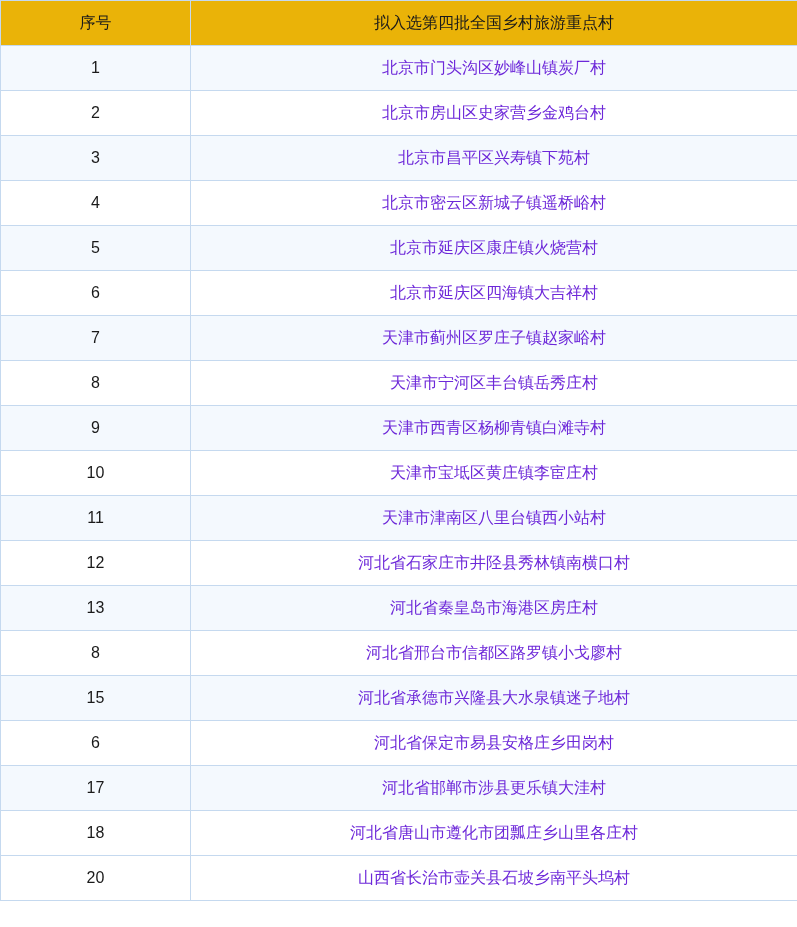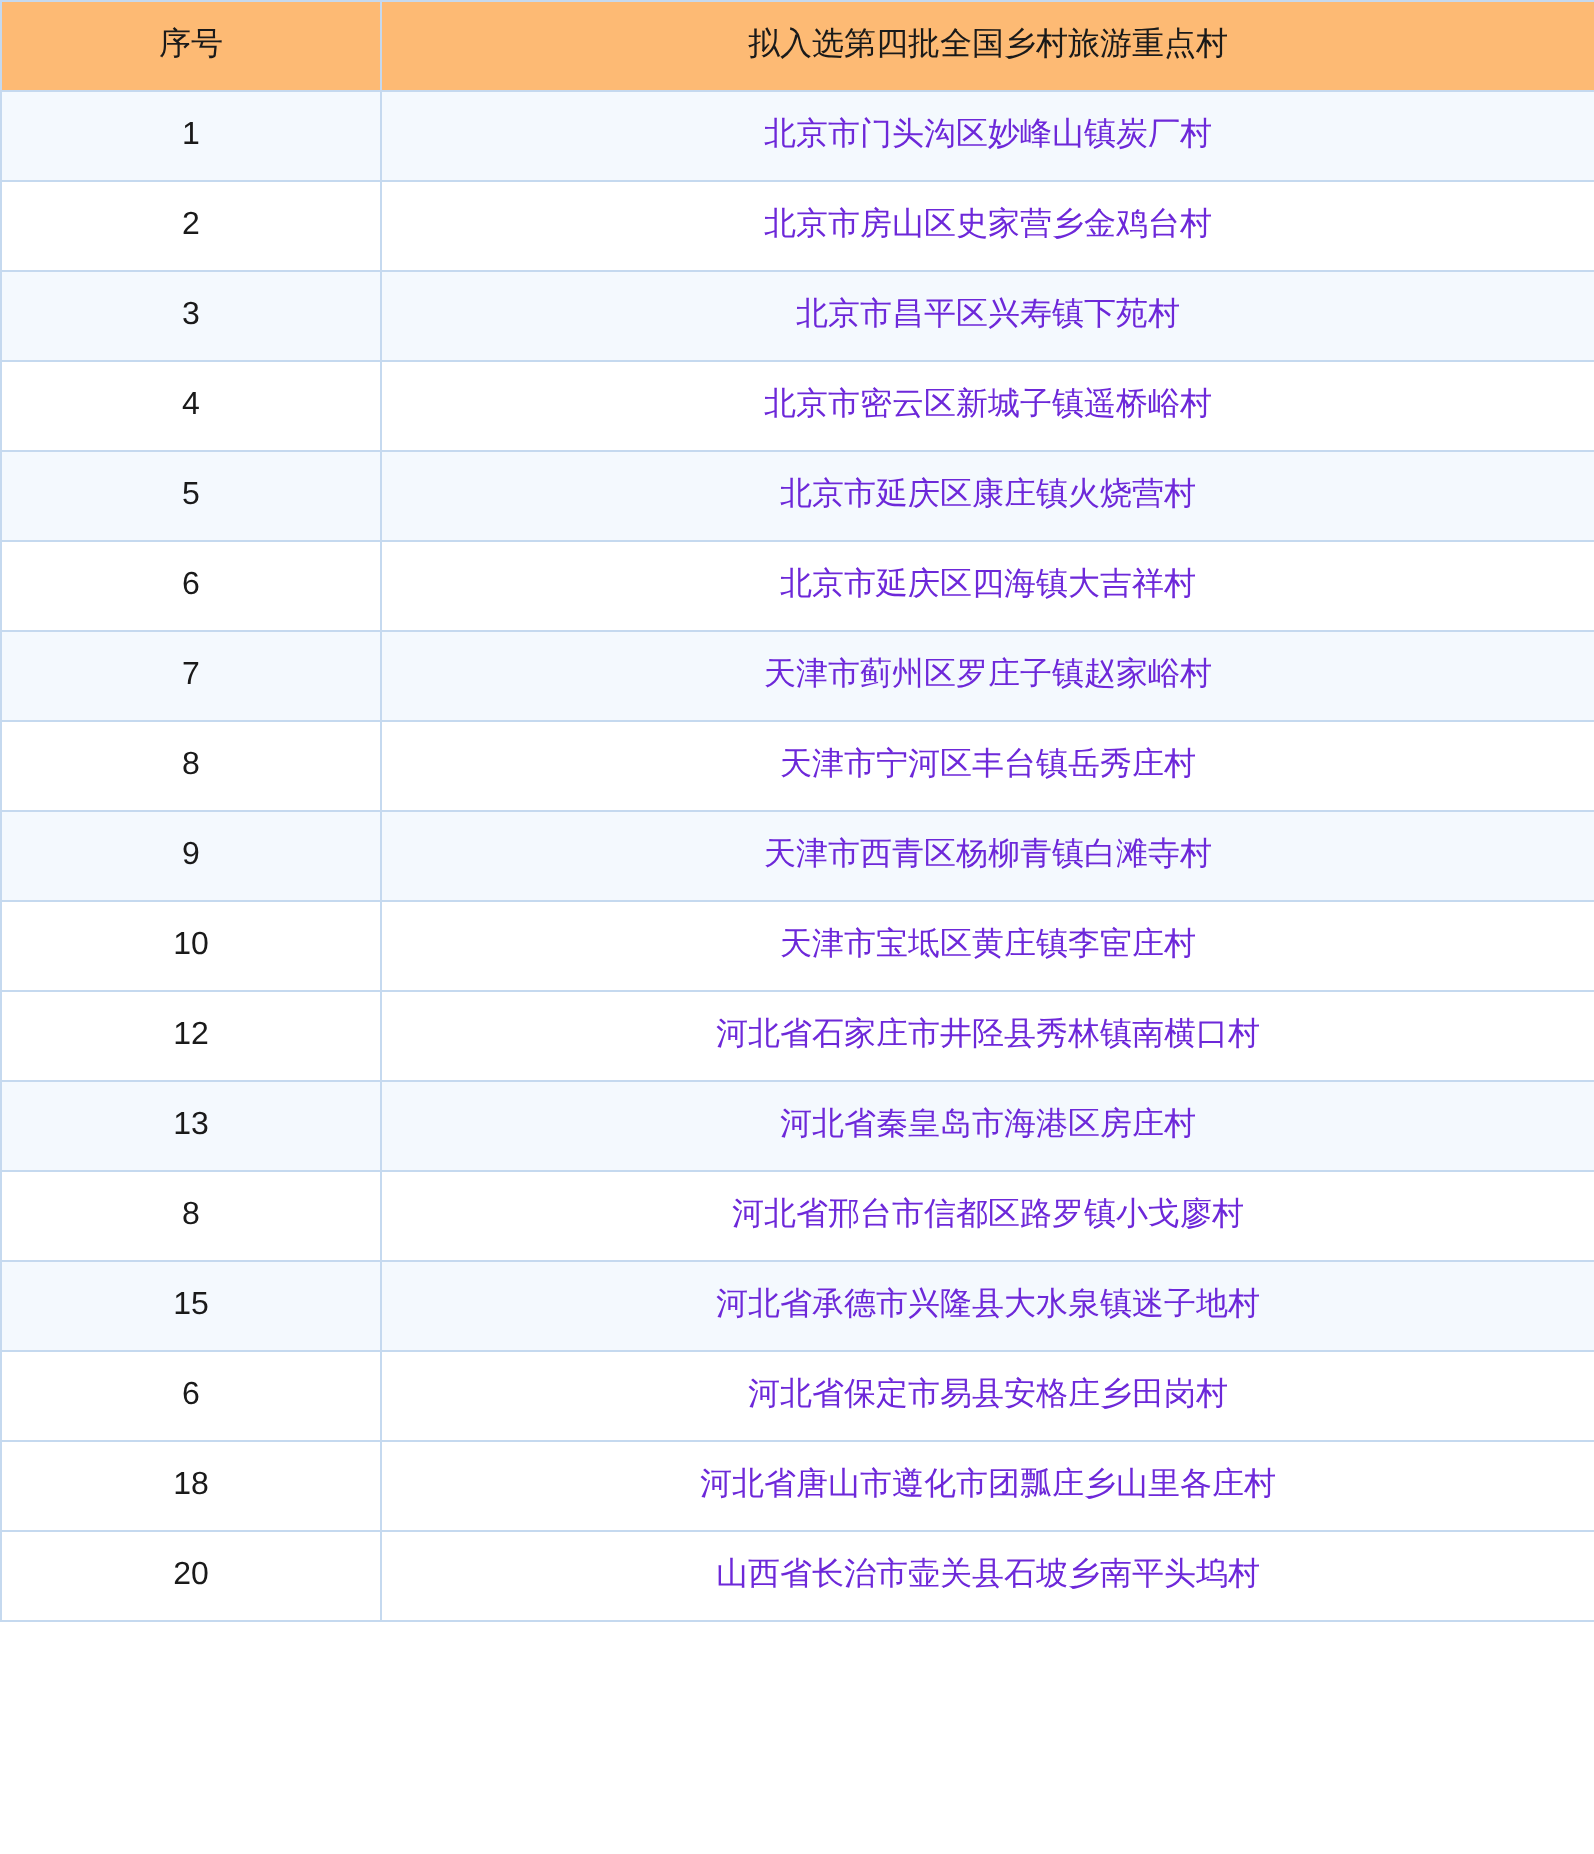--- a/index.html
+++ b/index.html
@@ -27,21 +27,21 @@
     border: 1px solid #c5d9ef;
     font-weight: normal;
     font-size: 16px;
     text-align: center;
     vertical-align: middle;
     height: 44px;
     padding: 0;
     line-height: 1.3;
   }
   table.village-table thead td {
-    background: #fdba74;
+    background: #eab308;
     color: #1a1a1a;
     font-size: 16px;
   }
   col.col-index { width: 190px; }
   col.col-name  { width: 607px; }
 
   tbody tr.row-odd td { background: #f4f9fe; }
   tbody tr.row-even td { background: #ffffff; }
 
   td.idx {
@@ -103,40 +103,48 @@
           <td class="name">天津市宁河区丰台镇岳秀庄村</td>
         </tr>
         <tr class="row-odd">
           <td class="idx">9</td>
           <td class="name">天津市西青区杨柳青镇白滩寺村</td>
         </tr>
         <tr class="row-even">
           <td class="idx">10</td>
           <td class="name">天津市宝坻区黄庄镇李宦庄村</td>
         </tr>
+        <tr class="row-odd">
+          <td class="idx">11</td>
+          <td class="name">天津市津南区八里台镇西小站村</td>
+        </tr>
         <tr class="row-even">
           <td class="idx">12</td>
           <td class="name">河北省石家庄市井陉县秀林镇南横口村</td>
         </tr>
         <tr class="row-odd">
           <td class="idx">13</td>
           <td class="name">河北省秦皇岛市海港区房庄村</td>
         </tr>
         <tr class="row-even">
           <td class="idx">8</td>
           <td class="name">河北省邢台市信都区路罗镇小戈廖村</td>
         </tr>
         <tr class="row-odd">
           <td class="idx">15</td>
           <td class="name">河北省承德市兴隆县大水泉镇迷子地村</td>
         </tr>
         <tr class="row-even">
           <td class="idx">6</td>
           <td class="name">河北省保定市易县安格庄乡田岗村</td>
         </tr>
+        <tr class="row-odd">
+          <td class="idx">17</td>
+          <td class="name">河北省邯郸市涉县更乐镇大洼村</td>
+        </tr>
         <tr class="row-even">
           <td class="idx">18</td>
           <td class="name">河北省唐山市遵化市团瓢庄乡山里各庄村</td>
         </tr>
         <tr class="row-even">
           <td class="idx">20</td>
           <td class="name">山西省长治市壶关县石坡乡南平头坞村</td>
         </tr>
       </tbody>
   </table>

